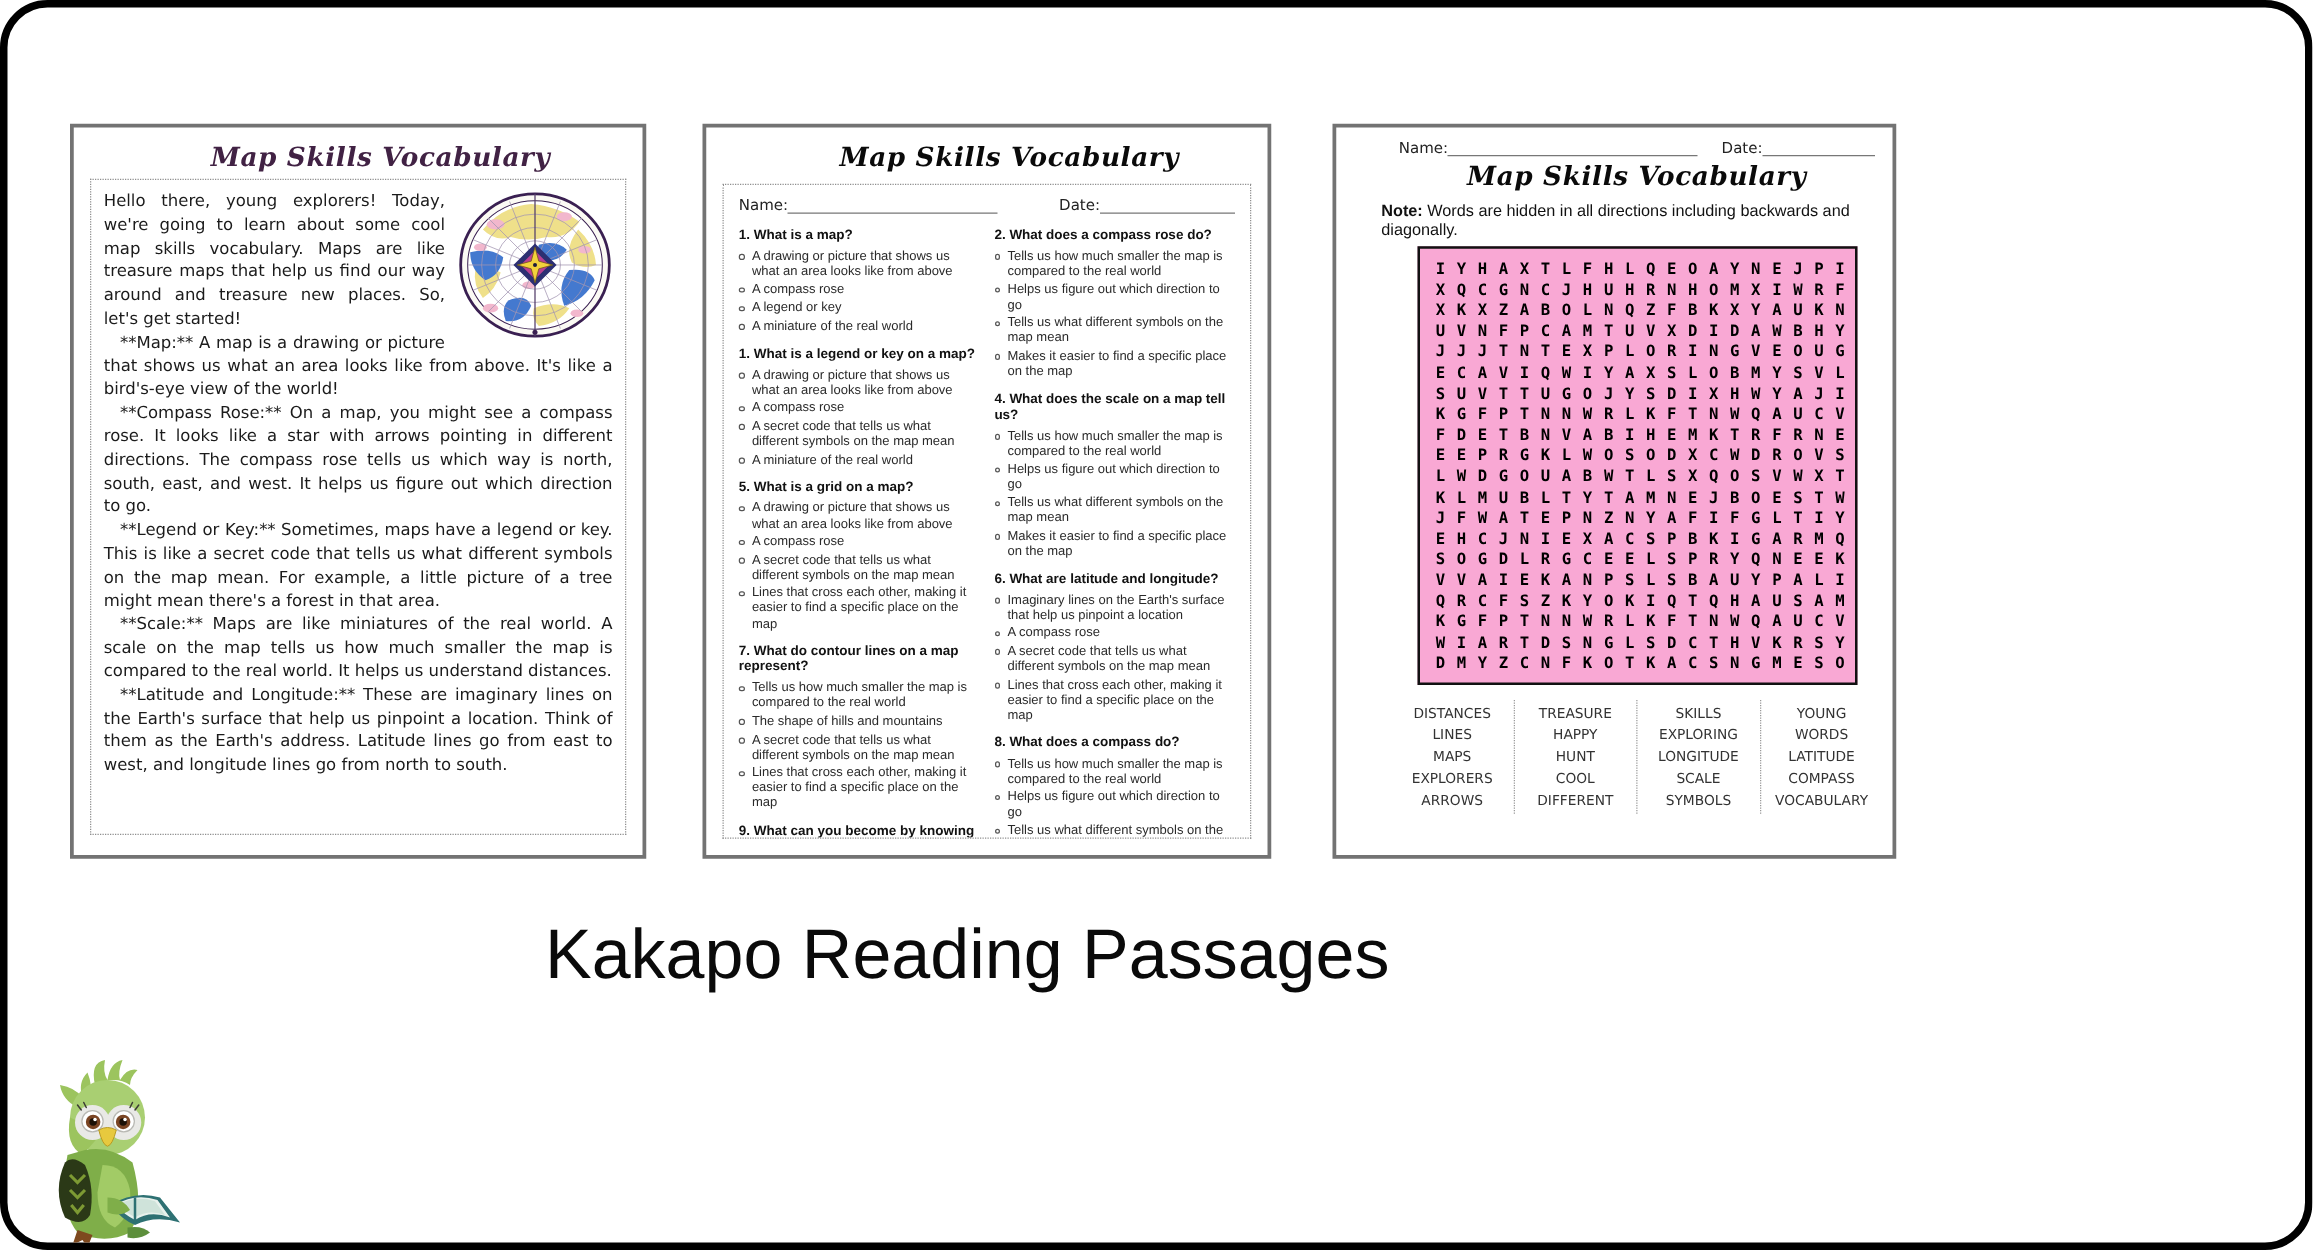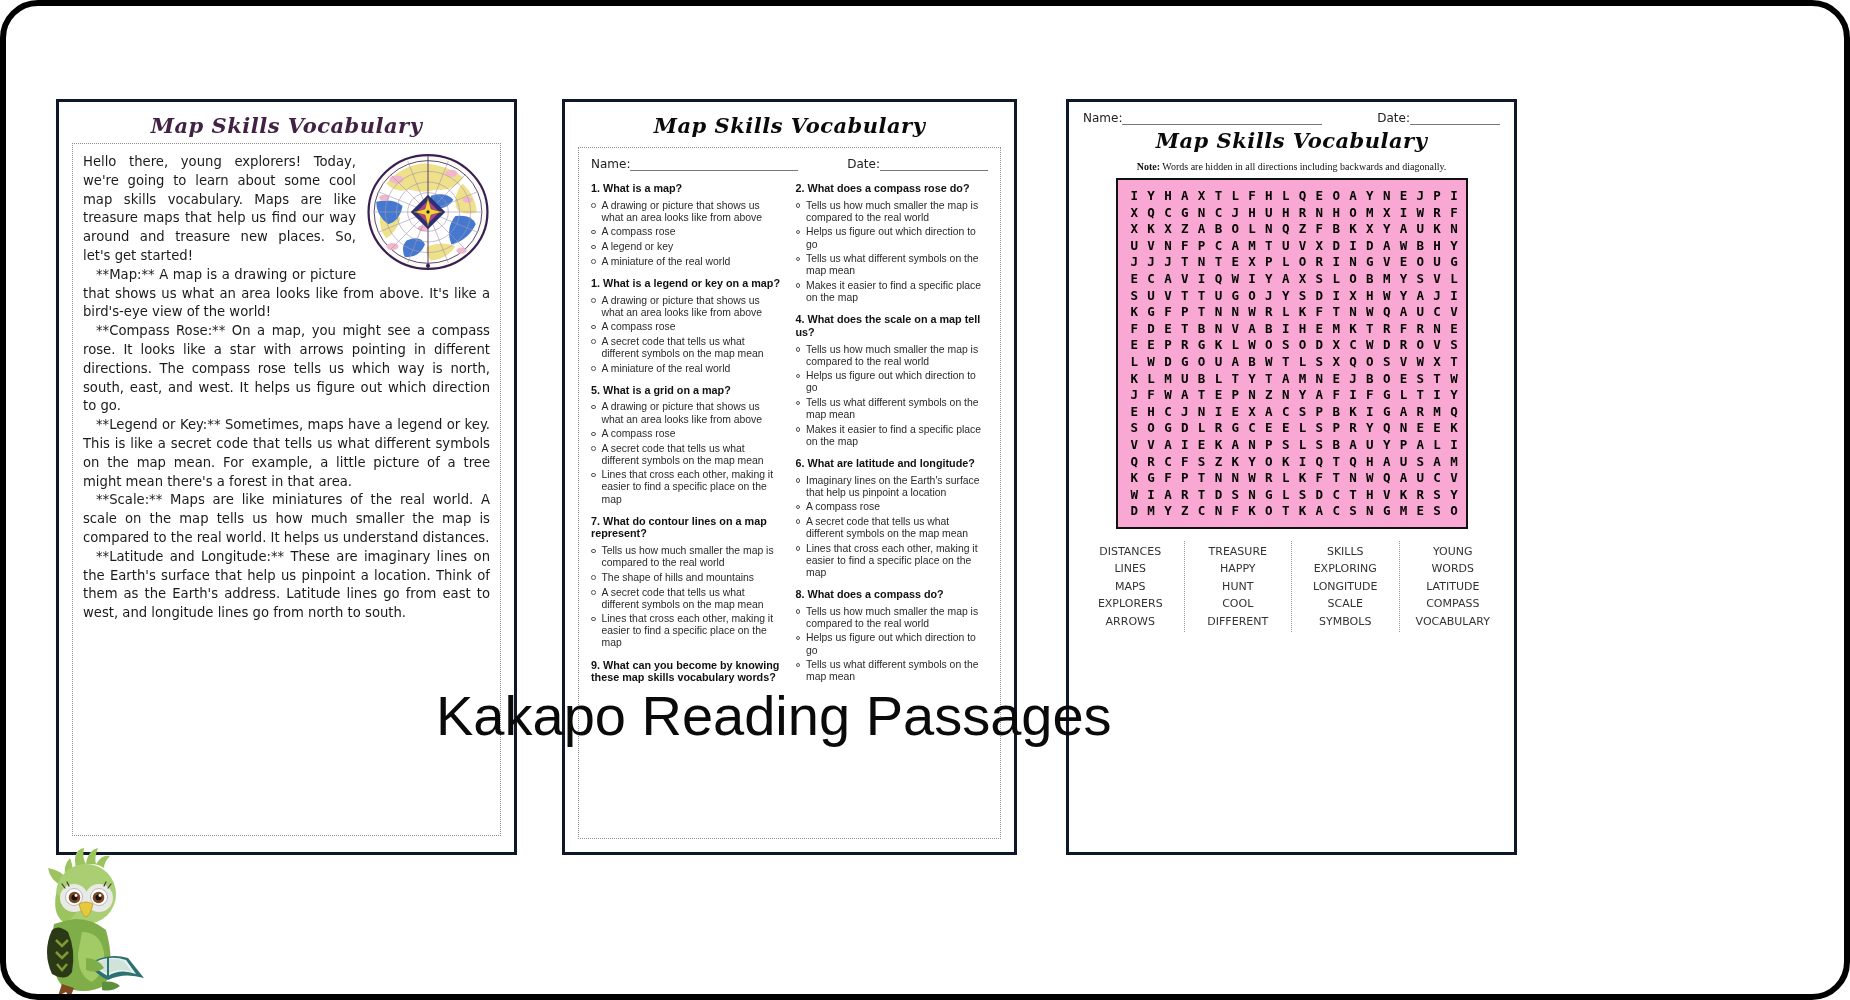--- a/index.html
+++ b/index.html
@@ -3,21 +3,21 @@
 <meta charset="utf-8">
 <style>
   * { margin:0; padding:0; box-sizing:border-box; }
   html,body { background:#fff; }
   .canvas {
     position:relative; width:1850px; height:1000px; background:#ffffff;
     border:6px solid #000; border-radius:38px; overflow:hidden;
     font-family:"DejaVu Sans", sans-serif;
   }
   
-  .page { position:absolute; top:93px; height:756px; background:#fff; border:3px solid #0f172a; }
+  .page { position:absolute; top:93px; height:588px; background:#fff; border:3px solid #737373;padding-left:36px; }
   .page1 { left:50px;  width:461px; }
   .page2 { left:556px; width:455px; }
   .page3 { left:1060px; width:451px; }
 
   .script-title {
     text-align:center; font-family:"DejaVu Serif", serif; font-style:italic;
     font-weight:bold; font-size:21px; letter-spacing:0.5px;
   }
   .p1-title { margin-top:11px; color:#412244; }
   .p2-title { margin-top:11px; color:#0a0a0a; }
@@ -46,34 +46,34 @@
   .qcol { flex:1; min-width:0; }
   .qhead { font-weight:bold; font-size:10.8px; line-height:12.8px; color:#111; margin:9px 0 5px; }
   .opt { display:flex; gap:6px; margin-bottom:2.5px; font-size:10.4px; line-height:12.1px; color:#2a2a2a; }
   .bullet { flex:none; width:4.5px; height:4.5px; border:1px solid #555; border-radius:50%; margin-top:3.5px; }
   .opt-text { flex:1; }
 
   
   .p3-head { display:flex; justify-content:space-between; align-items:flex-end;
     padding:9px 14px 0; font-size:12px; color:#222; }
   .p3-title { margin-top:3px; color:#0a0a0a; }
-  .p3-note { text-align:center; margin-top:8px; font-family:Liberation Serif, serif;
-    font-size:10px; color:#111; }
+  .p3-note { text-align:left; margin-top:8px; font-family:Liberation Sans, sans-serif;
+    font-size:13px; color:#111; }
   .p3-note b { font-weight:bold; }
   .ws-grid { width:352px; margin:6px auto 0; border:2px solid #111; padding:8px 0 7px; background:#f9a8d4; }
   .ws-row {
     font-family:"DejaVu Sans Mono", monospace; font-weight:bold; font-size:12.5px;
     line-height:16.6px; letter-spacing:9.3px; padding-left:13px; white-space:nowrap; color:#000;
   }
   .p3-words { display:flex; margin:12px 8px 0; }
   .wcol { flex:1; text-align:center; font-size:11px; line-height:17.4px; color:#333; padding:2px 0; }
   .wcol + .wcol { border-left:1px dotted #999; }
 
   
-  .brand { position:absolute; left:430px; top:677px; font-family:"Liberation Sans", sans-serif;
+  .brand { position:absolute; left:430px; top:724px; font-family:"Liberation Sans", sans-serif;
     font-size:56px; color:#0a0a0a; }
   .logo { position:absolute; left:26px; top:840px; width:120px; height:155px; }
 </style>
 </head>
 <body>
 
 <div class="canvas">
 
   <div class="page page1">
     <div class="script-title p1-title">Map Skills Vocabulary</div>

